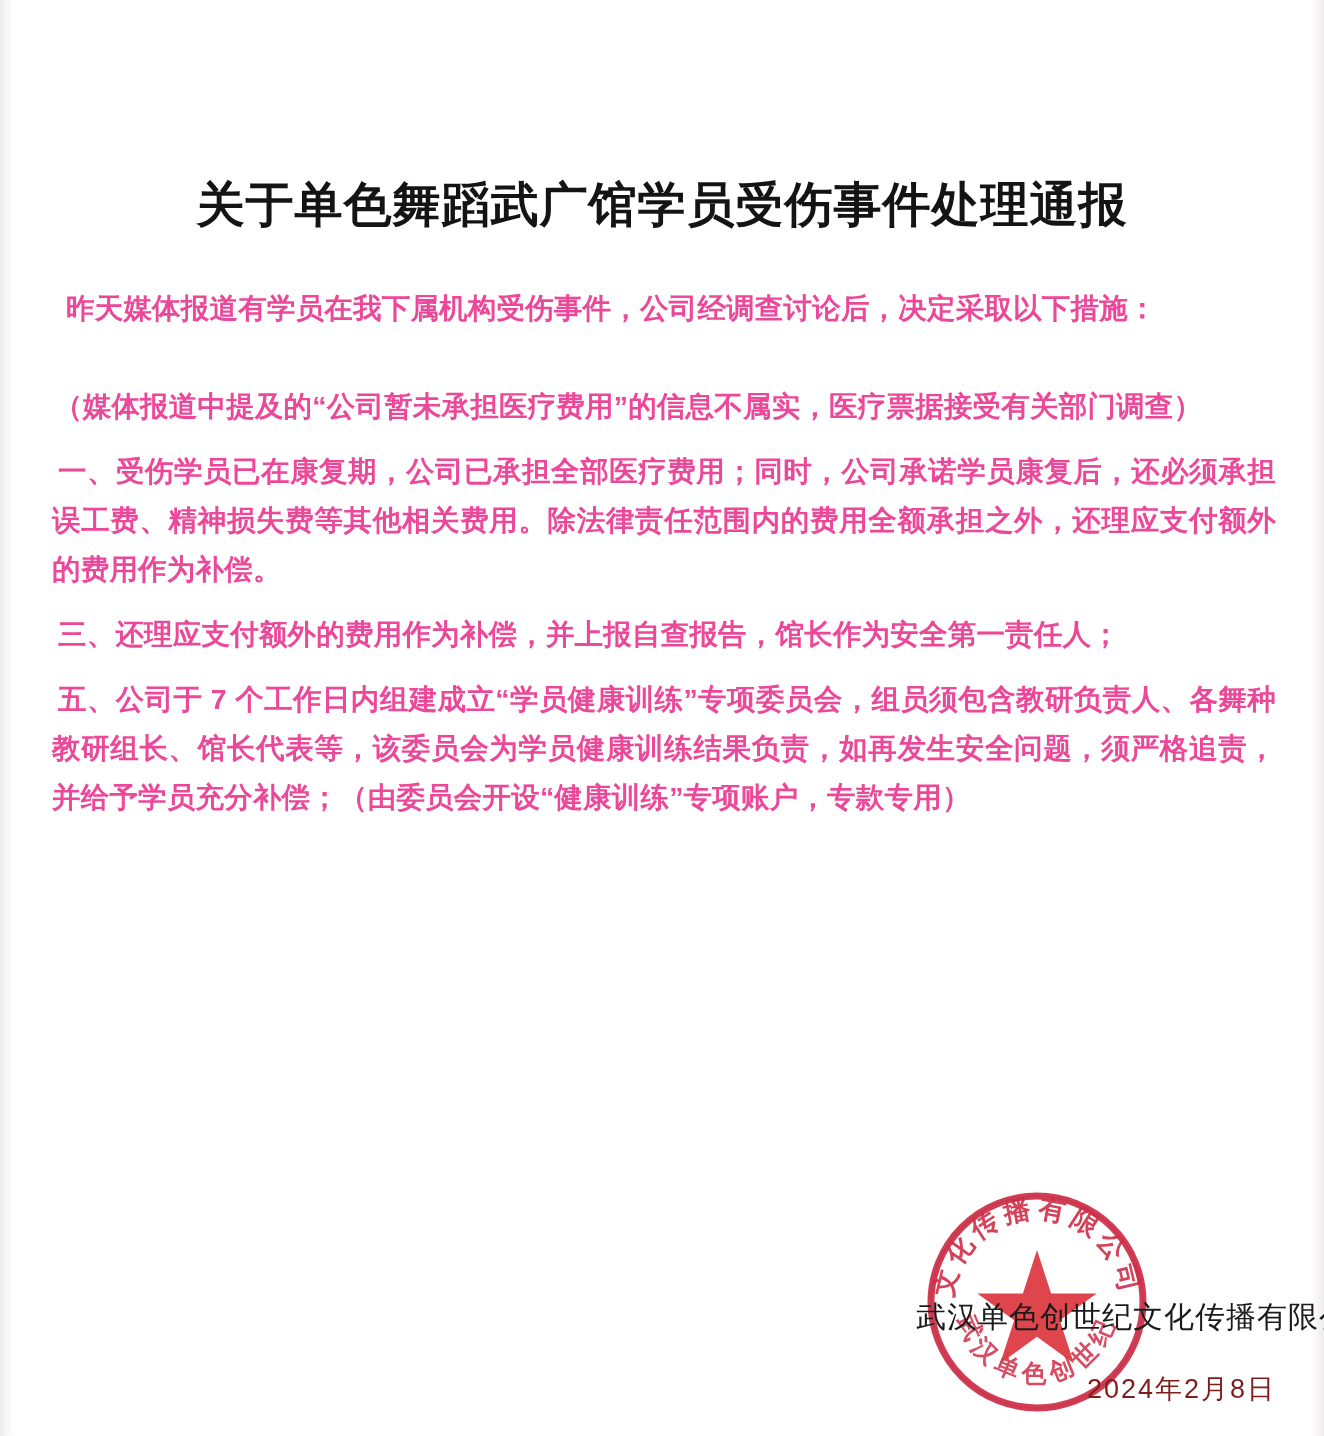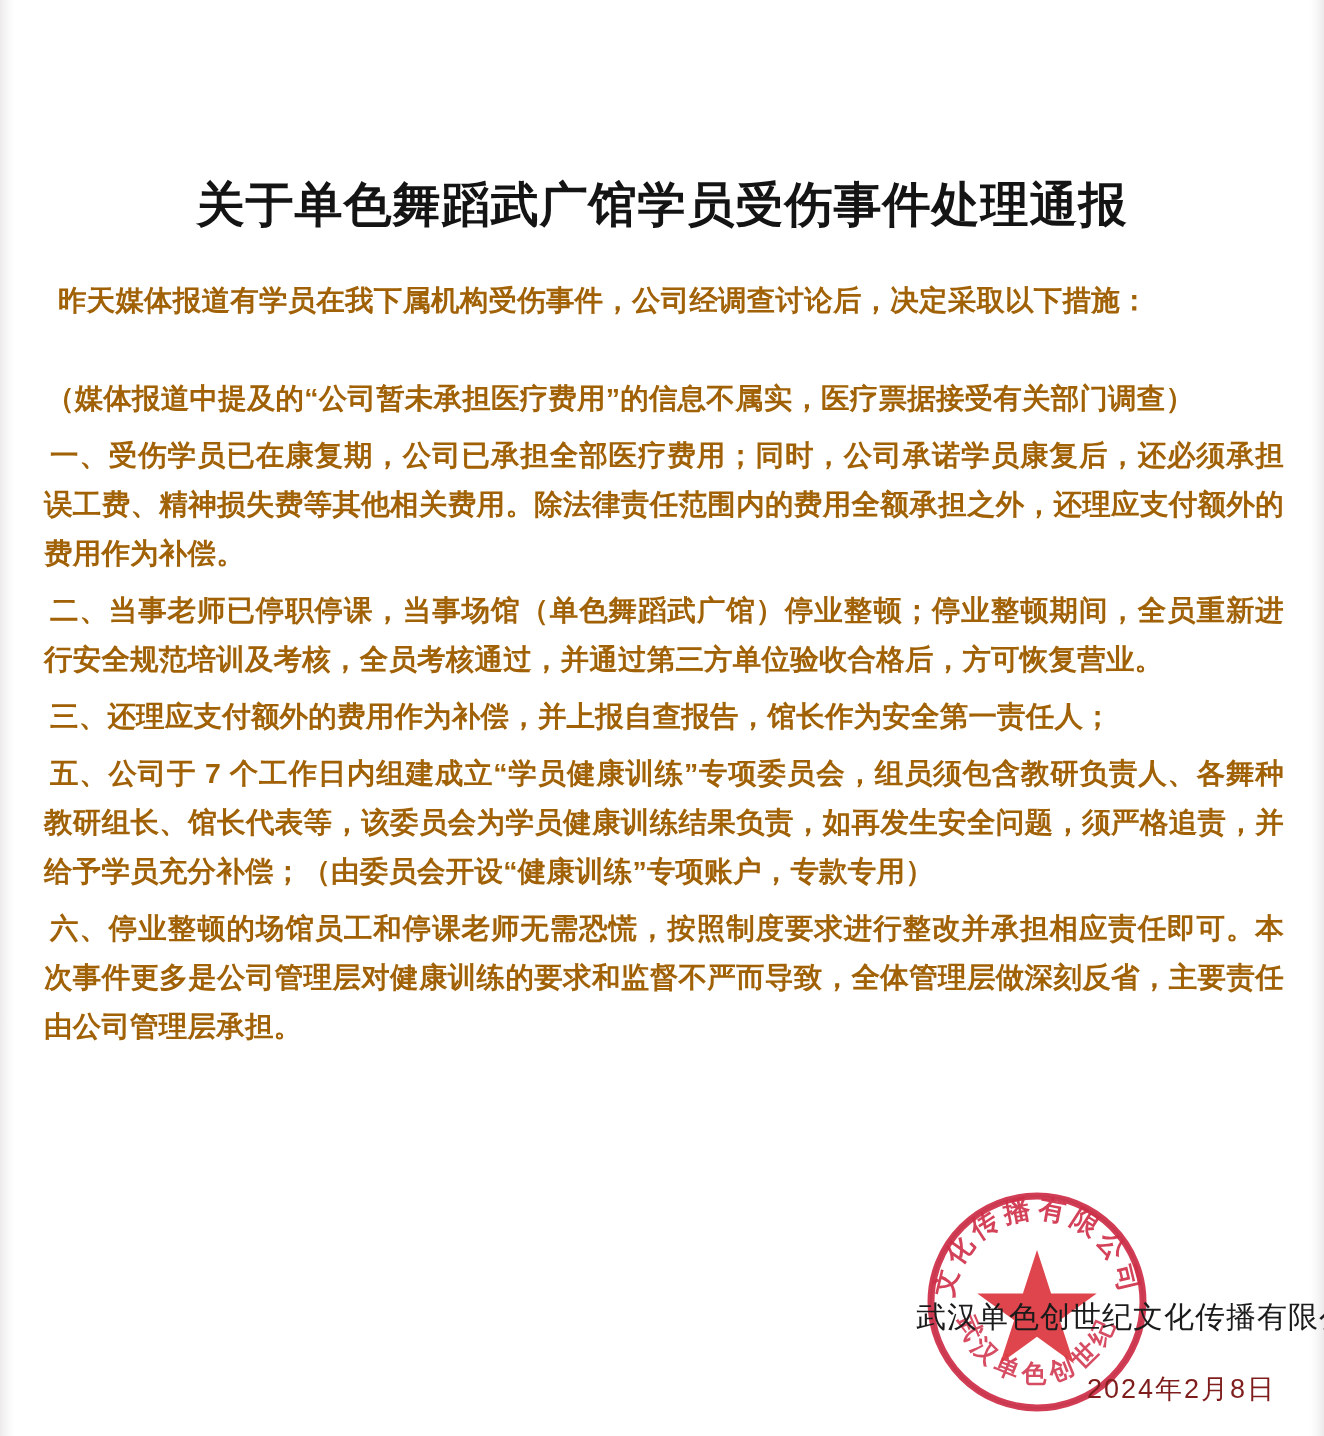--- a/index.html
+++ b/index.html
@@ -55,26 +55,26 @@
   .body-area {
     position: absolute;
     top: 268px;
     left: 36px;
     width: 1256px;
   }
 
   .para {
     font-size: 28.5px;
     line-height: 49px;
-    color: #a16207;
+    color: #ec4899;
     font-weight: bold;
     letter-spacing: 0.2px;
     text-align: justify;
     text-justify: inter-ideograph;
-    margin: 8px;
+    margin: 16px;
     word-break: break-all;
   }
   .para.intro {
     text-indent: 14px;
     margin-bottom: 49px;
   }
   .para.item {
     text-indent: 6px;
   }
   .para.note {
@@ -123,24 +123,22 @@
 
   <div class="edge-shade-left"></div>
   <div class="edge-shade-right"></div>
 
   <h1 class="doc-title">关于单色舞蹈武广馆学员受伤事件处理通报</h1>
 
   <div class="body-area">
     <p class="para intro">昨天媒体报道有学员在我下属机构受伤事件，公司经调查讨论后，决定采取以下措施：</p>
     <p class="para note">（媒体报道中提及的“公司暂未承担医疗费用”的信息不属实，医疗票据接受有关部门调查）</p>
     <p class="para item">一、受伤学员已在康复期，公司已承担全部医疗费用；同时，公司承诺学员康复后，还必须承担误工费、精神损失费等其他相关费用。除法律责任范围内的费用全额承担之外，还理应支付额外的费用作为补偿。</p>
-    <p class="para item">二、当事老师已停职停课，当事场馆（单色舞蹈武广馆）停业整顿；停业整顿期间，全员重新进行安全规范培训及考核，全员考核通过，并通过第三方单位验收合格后，方可恢复营业。</p>
     <p class="para item">三、还理应支付额外的费用作为补偿，并上报自查报告，馆长作为安全第一责任人；</p>
     <p class="para item">五、公司于 7 个工作日内组建成立“学员健康训练”专项委员会，组员须包含教研负责人、各舞种教研组长、馆长代表等，该委员会为学员健康训练结果负责，如再发生安全问题，须严格追责，并给予学员充分补偿；（由委员会开设“健康训练”专项账户，专款专用）</p>
-    <p class="para item">六、停业整顿的场馆员工和停课老师无需恐慌，按照制度要求进行整改并承担相应责任即可。本次事件更多是公司管理层对健康训练的要求和监督不严而导致，全体管理层做深刻反省，主要责任由公司管理层承担。</p>
   </div>
 
   <div class="seal">
     <svg viewBox="0 0 228 228" xmlns="http://www.w3.org/2000/svg">
       <defs>
         <path id="sealArc" d="M 30 114 A 84 84 0 0 1 198 114" fill="none"></path>
         <path id="sealArcLower" d="M 34 114 A 80 80 0 0 0 194 114" fill="none"></path>
       </defs>
       <circle cx="114" cy="114" r="106" fill="none" stroke="#c8102e" stroke-width="7" opacity="0.92"></circle>
       <circle cx="114" cy="114" r="106" fill="none" stroke="#a8112a" stroke-width="2" opacity="0.35"></circle>

